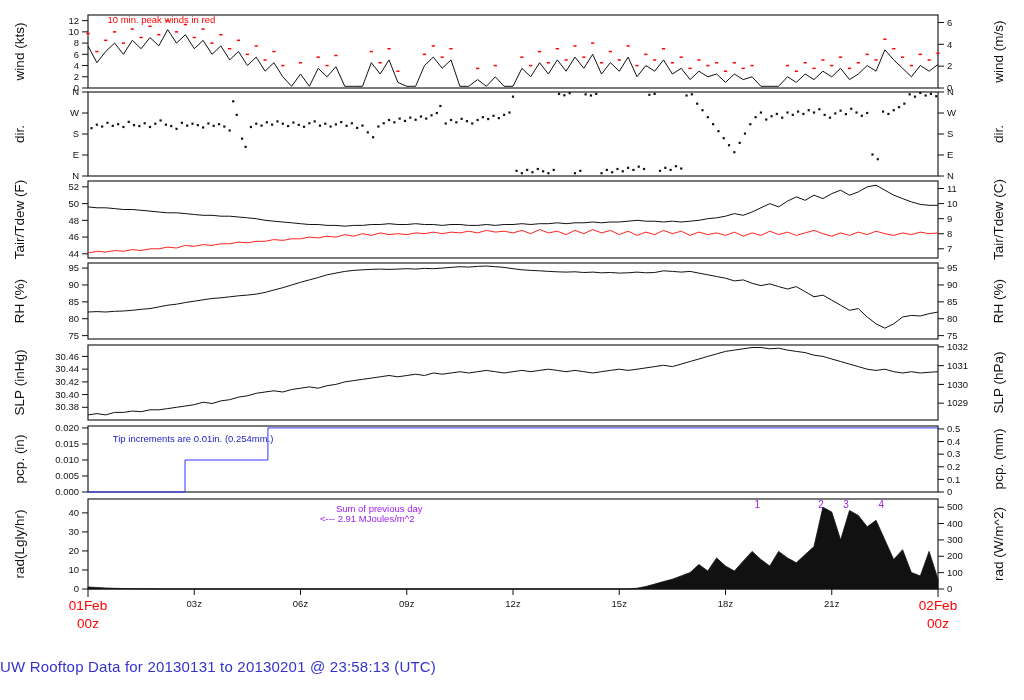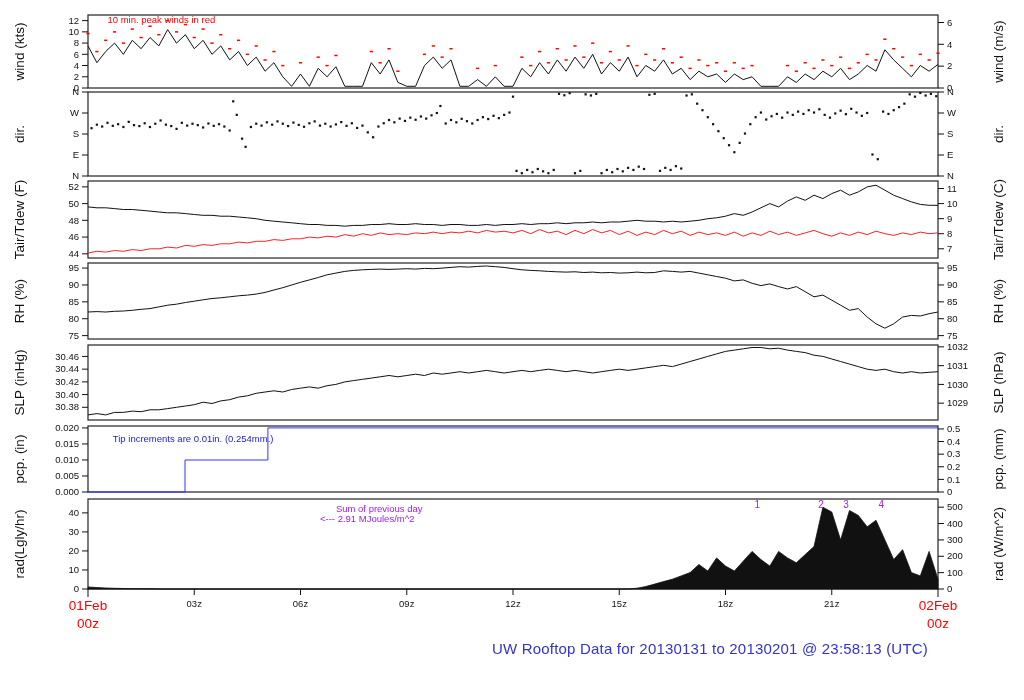--- a/index.html
+++ b/index.html
@@ -1,19 +1,19 @@
 <!DOCTYPE html>
 <html><head>
 <meta charset="utf-8">
 <style>
   html,body{margin:0;padding:0;background:#ffffff;}
   #frame{position:relative;width:1024px;height:700px;background:#ffffff;overflow:hidden;
          font-family:"Liberation Sans", sans-serif;}
   #chart{position:absolute;left:0;top:0;}
-  #chart-title{position:absolute;left:0;top:640px;width:928px;text-align:right;
+  #chart-title{position:absolute;left:0;top:658px;width:928px;text-align:left;
                font-size:15px;letter-spacing:0.2px;}
 </style>
 </head>
 <body>
 <div id="frame">
   <svg id="chart" width="1024" height="645">
       <g>
         <rect x="88" y="15" width="850" height="73" fill="none" stroke="#222222" stroke-width="1.2"></rect>
         <line x1="82" y1="88" x2="88" y2="88" stroke="#111" stroke-width="1"></line>
         <text x="79" y="91.2" font-size="9.5" fill="#111" text-anchor="end" font-family="&quot;Liberation Sans&quot;, sans-serif">0</text>

